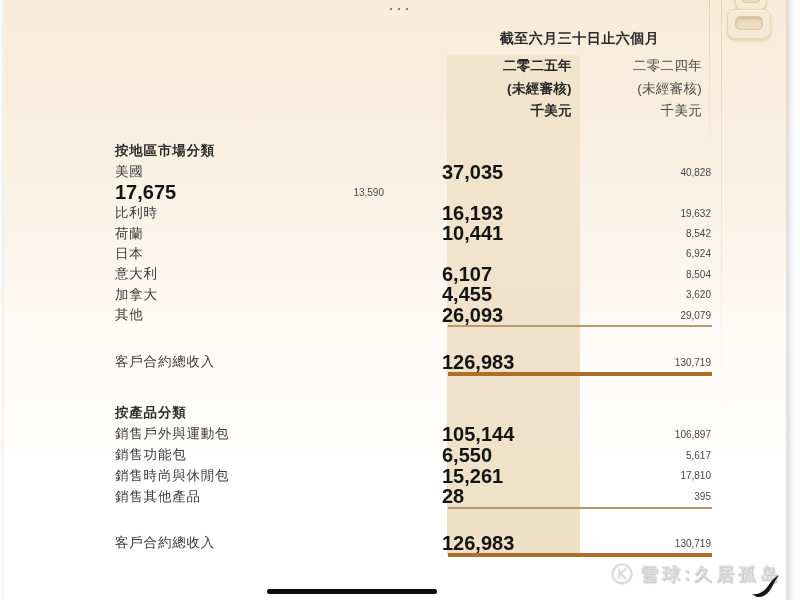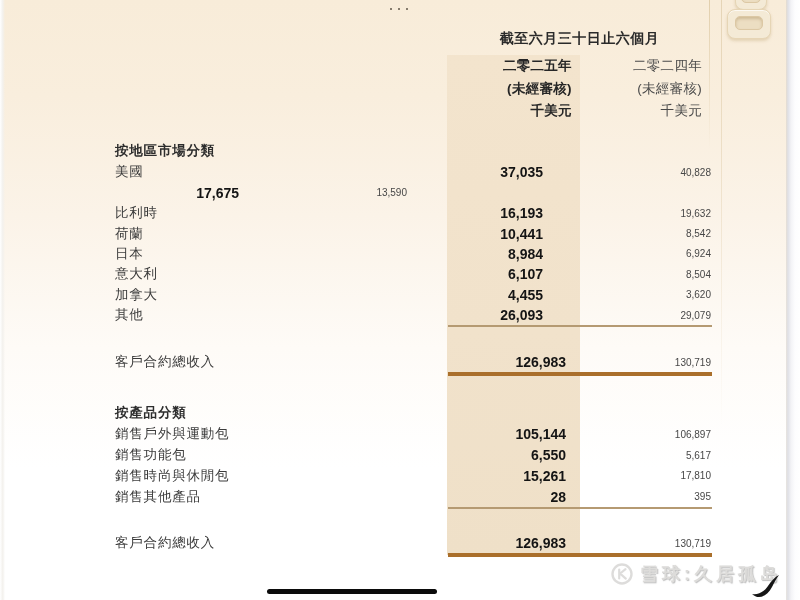--- a/index.html
+++ b/index.html
@@ -40,25 +40,25 @@
   .colheads{position:absolute;top:55px;left:447px;width:265px;display:flex;}
   .colheads .hc{font-size:13.5px;line-height:22.5px;letter-spacing:.3px;text-align:right;box-sizing:border-box;margin-left:8px;}
   .colheads .hc1{width:133px;padding-right:8px;font-weight:bold;color:#262626;}
   .colheads .hc2{width:132px;padding-right:10px;color:#4a4a4a;}
 
   
   .tbl{position:absolute;left:115px;width:597px;font-size:13.5px;color:#3c3c3c;}
   .sec-title{font-weight:bold;height:22px;line-height:22px;letter-spacing:.8px;color:#2d2d2d;}
   .row{display:flex;align-items:center;}
   .row .lbl{flex:1;letter-spacing:.8px;}
-  .row .c1{width:138px;text-align:right;padding-right:14px;box-sizing:border-box;
-           font-weight:bold;color:#141414;font-size:14px;}
+  .row .c1{width:138px;text-align:left;padding-right:14px;box-sizing:border-box;
+           font-weight:bold;color:#141414;font-size:20px;}
   .row .c2{width:132px;text-align:right;padding-right:1px;box-sizing:border-box;
            color:#474747;font-size:10px;}
-  #sec1{top:140px;} #sec1 .row{height:20.45px;gap:23px;}
+  #sec1{top:140px;} #sec1 .row{height:20.45px;}
   #sec2{top:402px;} #sec2 .row{height:20.8px;}
   .total-row{height:20px;}
   #total1{top:352px;} #total2{top:533px;}
 
   
   .rule-thin{position:absolute;left:448px;width:264px;height:2px;background:#b59a72;}
   #rule-thin-1{top:325px;} #rule-thin-2{top:507px;}
   .rule-thick{position:absolute;left:448px;width:264px;height:4px;background:#aa6f2b;}
   #rule-thick-1{top:372px;} #rule-thick-2{top:553px;}
 
@@ -122,21 +122,20 @@
       <span class="c1">16,193</span>
       <span class="c2">19,632</span>
     </div>
     <div class="row">
       <span class="lbl">荷蘭</span>
       <span class="c1">10,441</span>
       <span class="c2">8,542</span>
     </div>
     <div class="row">
       <span class="lbl">日本</span>
-      <span class="c1">8,984</span>
       <span class="c2">6,924</span>
     </div>
     <div class="row">
       <span class="lbl">意大利</span>
       <span class="c1">6,107</span>
       <span class="c2">8,504</span>
     </div>
     <div class="row">
       <span class="lbl">加拿大</span>
       <span class="c1">4,455</span>

